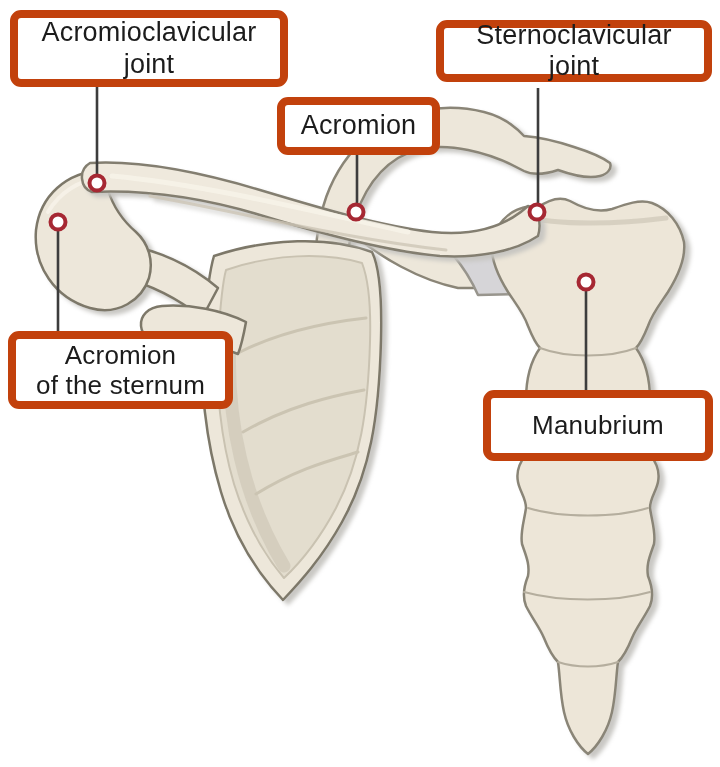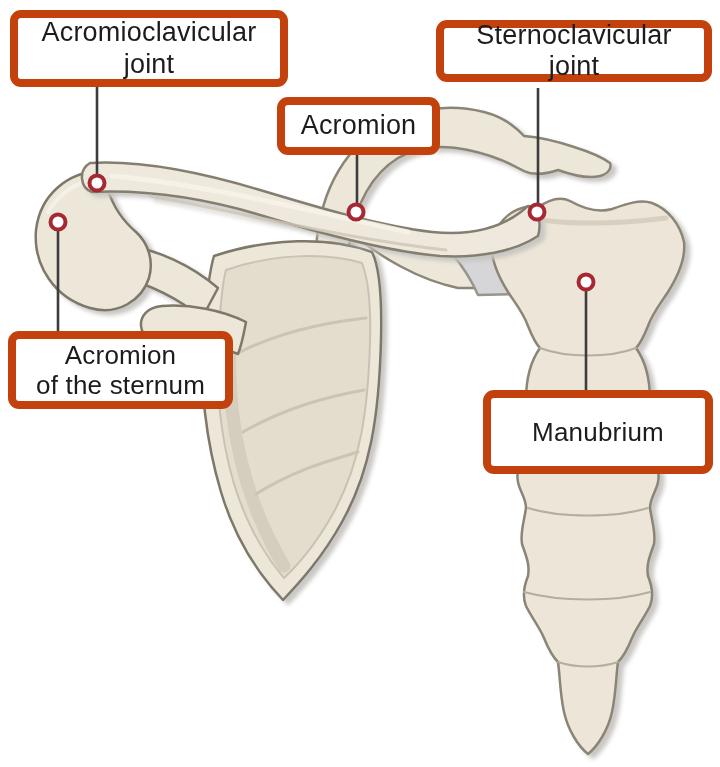--- a/index.html
+++ b/index.html
@@ -13,21 +13,21 @@
     background:#ffffff;border:8px solid #c2410c;border-radius:11px;
     display:flex;flex-direction:column;justify-content:center;align-items:center;
     font-size:27px;line-height:1.16;color:#1c1c1c;text-align:center;
     letter-spacing:0.2px;
   }
   .label-box span{white-space:nowrap;}
   #box-acromioclavicular{left:10px;top:10px;width:278px;height:77px;}
   #box-sternoclavicular{left:436px;top:20px;width:276px;height:62px;}
   #box-clavicle{left:277px;top:97px;width:163px;height:58px;}
   #box-acromion{left:8px;top:331px;width:225px;height:78px;font-size:26px;}
-  #box-manubrium{left:483px;top:390px;width:230px;height:84px;font-size:26px;}
+  #box-manubrium{left:483px;top:390px;width:230px;height:71px;font-size:26px;}
 </style>
 </head>
 <body>
 
 <div class="stage">
 
   <svg class="art" viewBox="0 0 720 767">
     <defs>
       <filter id="boneShadow" x="-10%" y="-10%" width="125%" height="125%">
         <feDropShadow dx="5" dy="4" stdDeviation="2.2" flood-color="#c6c5c1" flood-opacity="0.95"></feDropShadow>

